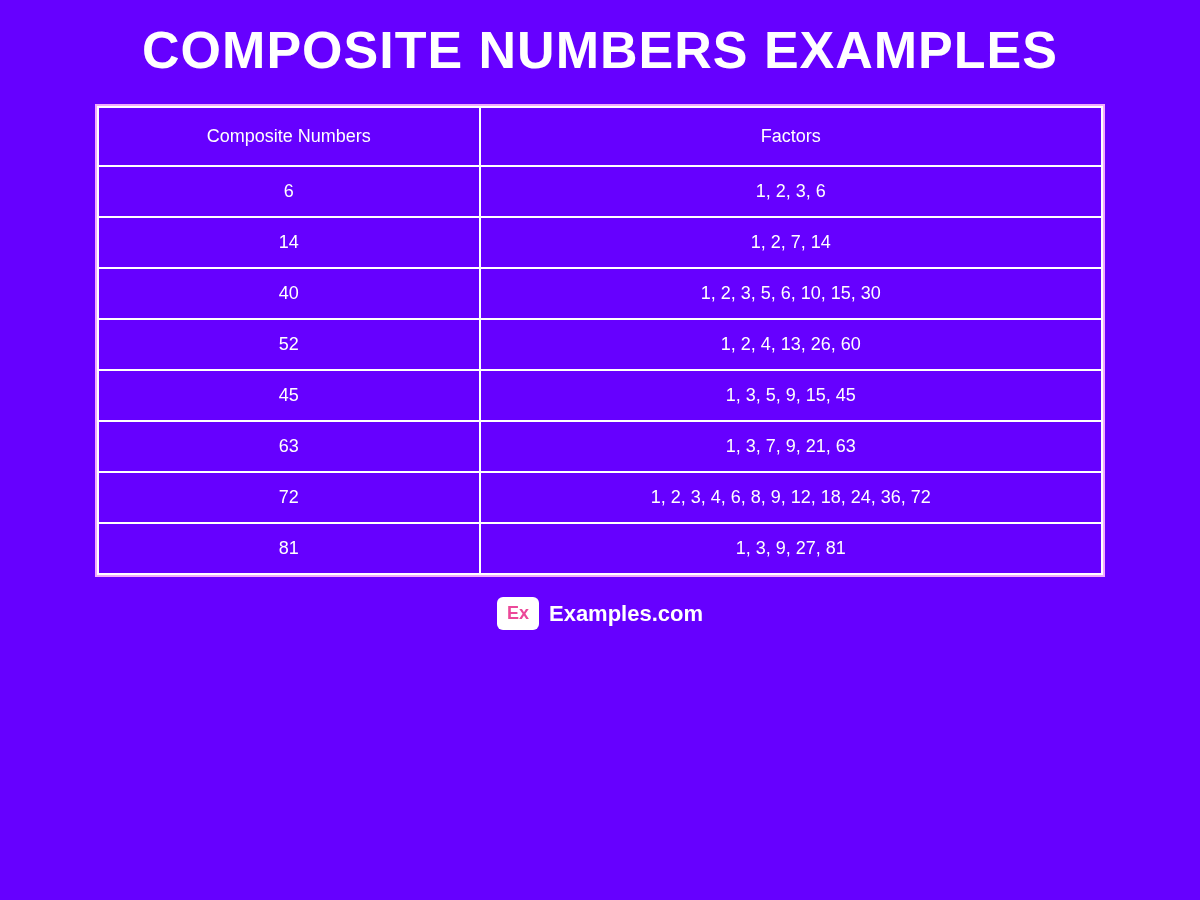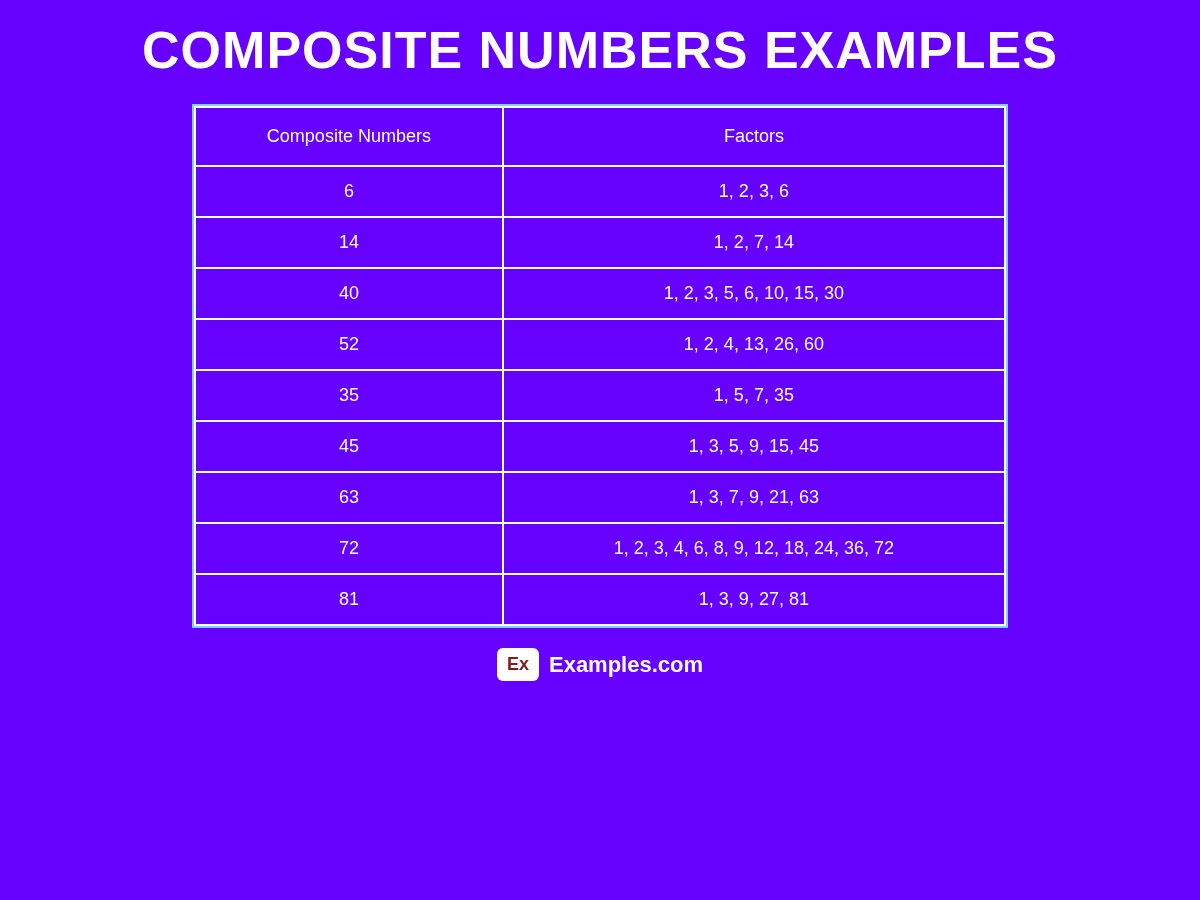--- a/index.html
+++ b/index.html
@@ -25,22 +25,22 @@
       font-size: 52px;
       font-weight: 900;
       text-transform: uppercase;
       margin-top: 20px;
       margin-bottom: 24px;
       letter-spacing: 1px;
       text-align: center;
     }
 
     .table-container {
-      width: 816px;
-      border: 2px solid #7dd3fc;
+      width: 1010px;
+      border: 2px solid #f0abfc;
       border-collapse: collapse;
     }
 
     table {
       width: 100%;
       border-collapse: collapse;
     }
 
     thead tr th {
       border: 2px solid #ffffff;
@@ -71,21 +71,21 @@
 
     .footer {
       margin-top: 20px;
       display: flex;
       align-items: center;
       gap: 10px;
     }
 
     .footer-logo {
       background-color: #ffffff;
-      color: #7f1d1d;
+      color: #ec4899;
       font-weight: 900;
       font-size: 18px;
       padding: 6px 10px;
       border-radius: 6px;
     }
 
     .footer-text {
       color: #ffffff;
       font-size: 22px;
       font-weight: 700;
@@ -115,24 +115,20 @@
         </tr>
         <tr>
           <td>40</td>
           <td>1, 2, 3, 5, 6, 10, 15, 30</td>
         </tr>
         <tr>
           <td>52</td>
           <td>1, 2, 4, 13, 26, 60</td>
         </tr>
         <tr>
-          <td>35</td>
-          <td>1, 5, 7, 35</td>
-        </tr>
-        <tr>
           <td>45</td>
           <td>1, 3, 5, 9, 15, 45</td>
         </tr>
         <tr>
           <td>63</td>
           <td>1, 3, 7, 9, 21, 63</td>
         </tr>
         <tr>
           <td>72</td>
           <td>1, 2, 3, 4, 6, 8, 9, 12, 18, 24, 36, 72</td>

